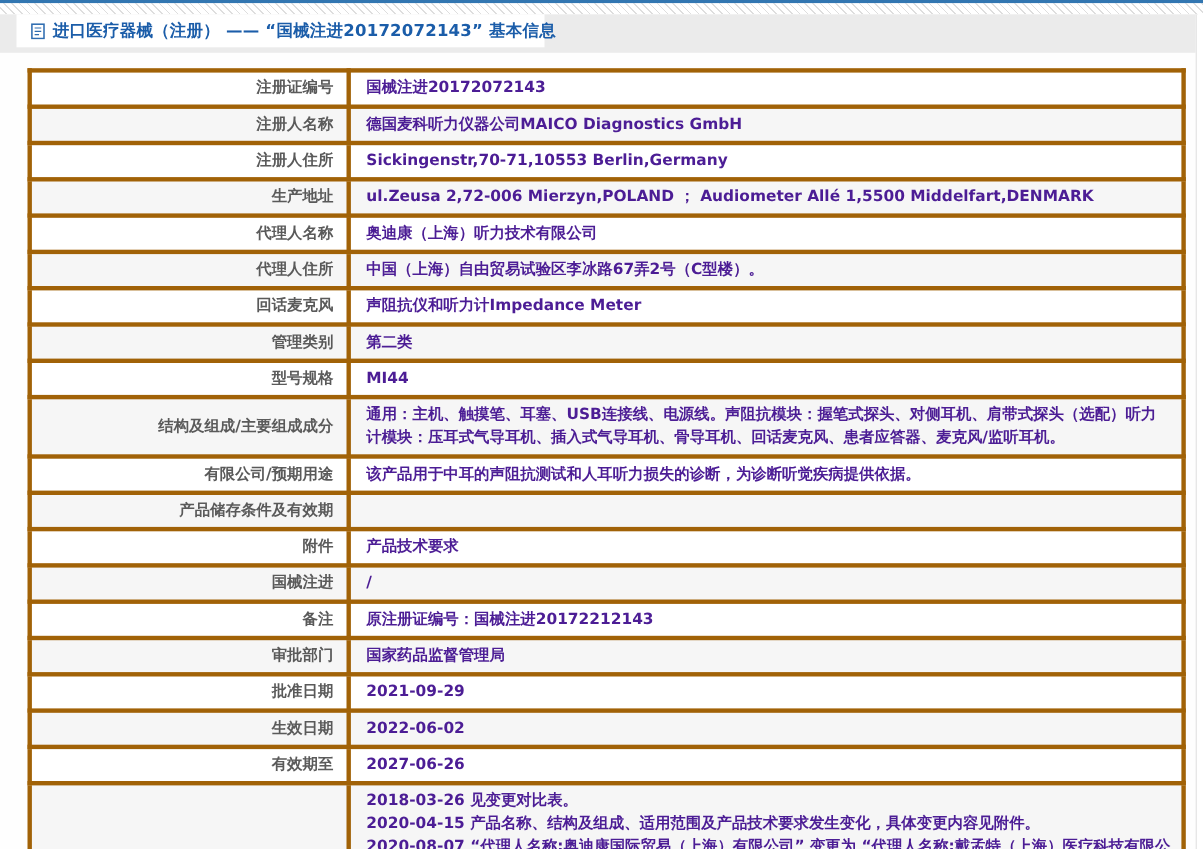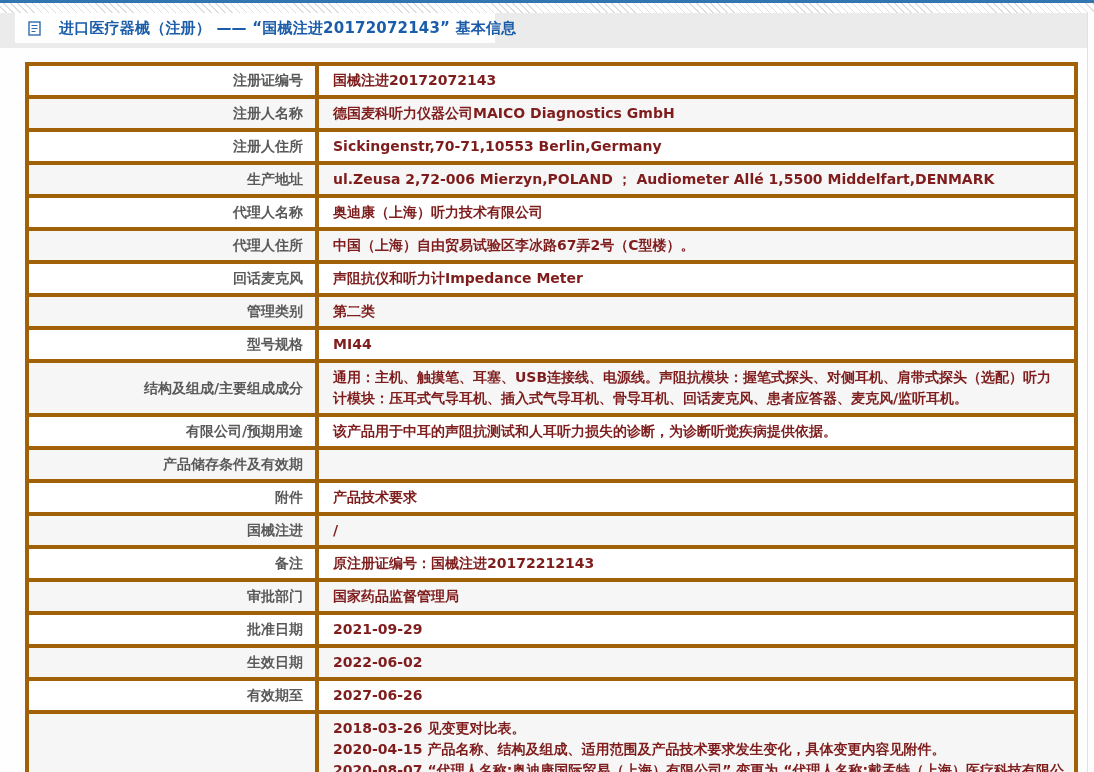--- a/index.html
+++ b/index.html
@@ -26,21 +26,21 @@
     background: var(--headbar, #ebebeb);
     position: relative;
   }
   .title-tab {
     position: absolute;
     left: 15px; top: 0;
     width: 480px; height: 30px;
     background: #ffffff;
     display: flex;
     align-items: center;
-    gap: 18px;
+    gap: 7px;
     padding-left: 13px;
   }
   .doc-icon { display: inline-flex; flex: 0 0 auto; }
   .page-title {
     color: var(--titleblue, #1b5da9);
     font-size: 15px;
     font-weight: bold;
     white-space: nowrap;
     letter-spacing: 0.2px;
   }
@@ -61,21 +61,21 @@
     vertical-align: middle;
     font-weight: bold;
   }
   .info-table td.cell-label {
     text-align: right;
     color: #5a5a5a;
     padding: 4px 12px 4px 8px;
   }
   .info-table td.cell-value {
     text-align: left;
-    color: #7f1d1d;
+    color: #4c1d95;
     padding: 4px 10px 4px 14px;
     white-space: pre-line;
     overflow-wrap: break-word;
   }
   tr.row-alt { background: var(--rowalt, #f6f6f6); }
 </style>
 </head>
 <body>
 
 <div class="topline"></div>

